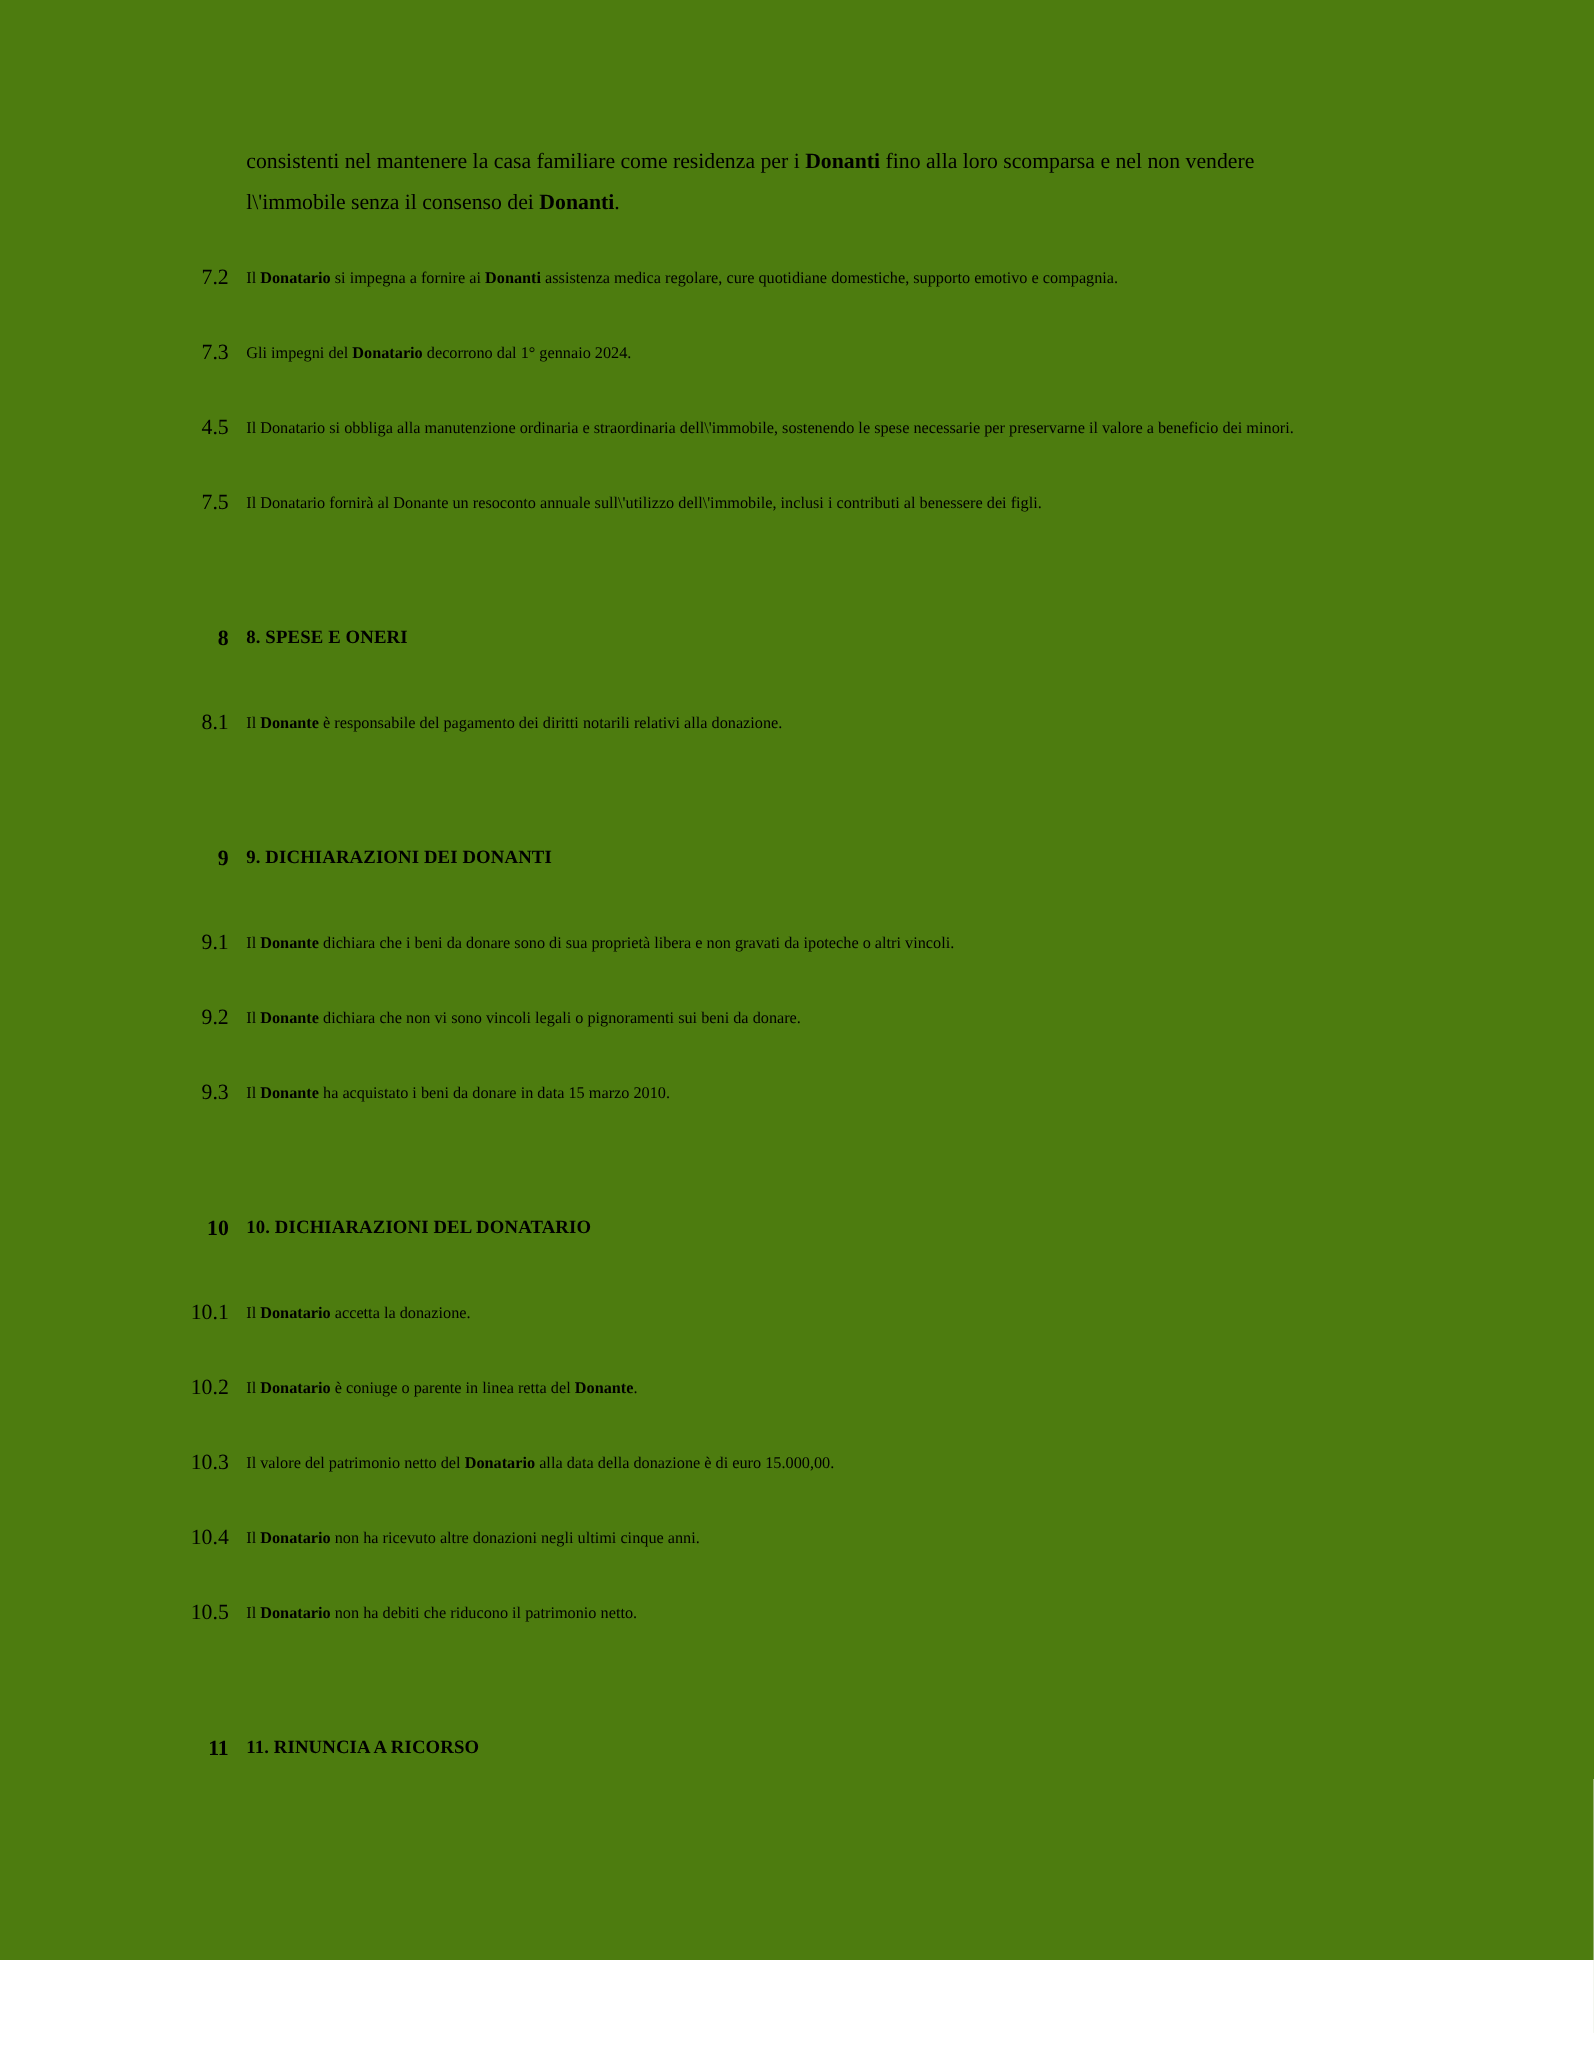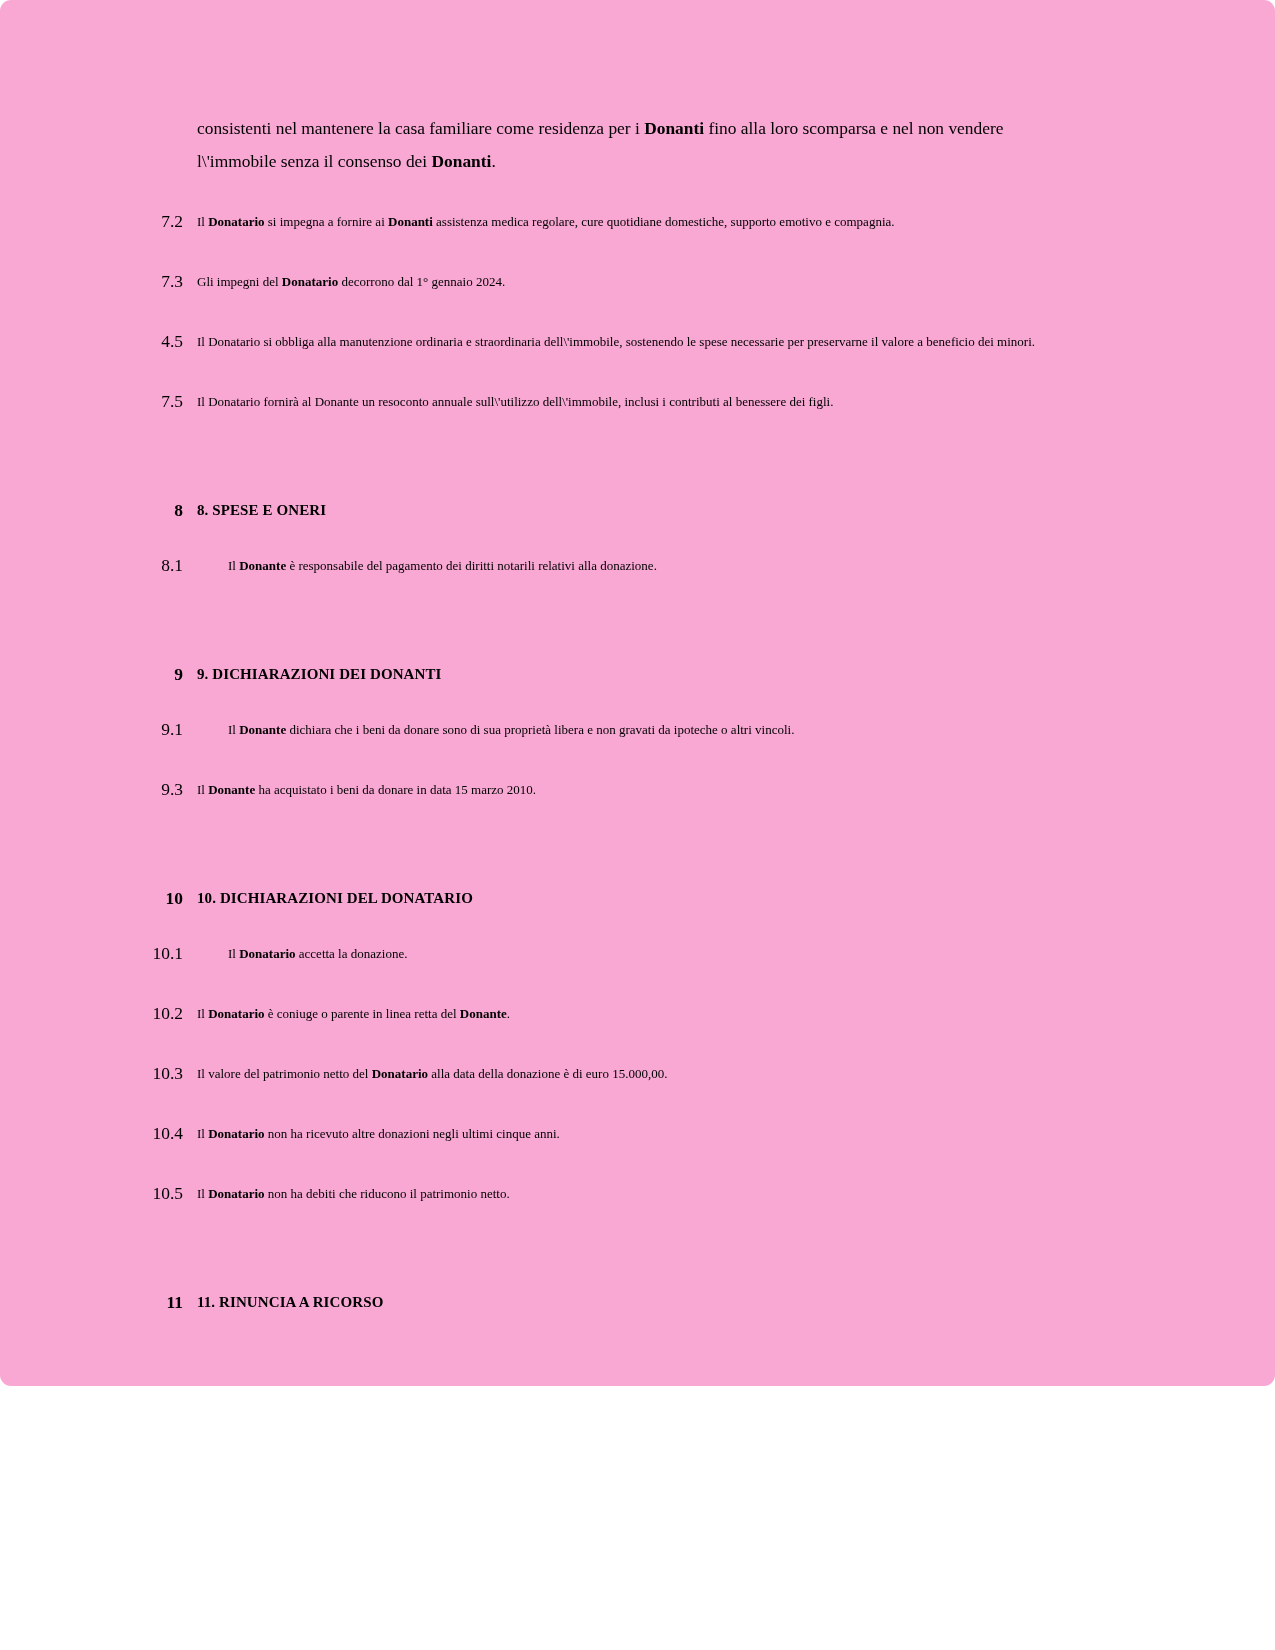--- a/index.html
+++ b/index.html
@@ -10,25 +10,24 @@
   body {
     width: 1275px;
     height: 1650px;
     font-family: "Liberation Serif", "DejaVu Serif", serif;
     color: #000000;
     -webkit-font-smoothing: antialiased;
   }
   .page {
     position: relative;
     width: 1275px;
-    height: 1386px;
-    background: #f9a8d4;
+    height: 1568px;
+    background: #4d7c0f;
     box-sizing: border-box;
     padding: 112px 200px 0 133px;
-    border-radius: 11px;
   }
   .doc-body {
     width: 942px;
   }
 
   
   .cont-para {
     margin: 0 0 0 64px;
     width: 878px;
     font-size: 17.4px;
@@ -76,21 +75,21 @@
   }
   .heading .body {
     flex: 1 1 auto;
     padding-left: 14px;
     font-size: 15px;
     line-height: 33px;
     font-weight: bold;
     letter-spacing: 0.1px;
   }
 
-  .clause.after-heading { margin-top: 22px; gap: 31px; }
+  .clause.after-heading { margin-top: 34px; }
 
   b, .b { font-weight: bold; }
 </style>
 </head>
 <body>
 
 <div class="page">
   <div class="doc-body">
 
     <p class="cont-para"><span>consistenti nel mantenere la casa familiare come residenza per i </span><b>Donanti</b><span> fino alla loro scomparsa e nel non vendere l\'immobile senza il consenso dei </span><b>Donanti</b><span>.</span></p>
@@ -122,20 +121,24 @@
         </div>
         <div class="heading">
           <div class="marker">9</div>
           <div class="body"><b>9. DICHIARAZIONI DEI DONANTI</b></div>
         </div>
         <div class="clause after-heading">
           <div class="marker">9.1</div>
           <div class="body"><span>Il </span><b>Donante</b><span> dichiara che i beni da donare sono di sua proprietà libera e non gravati da ipoteche o altri vincoli.</span></div>
         </div>
         <div class="clause">
+          <div class="marker">9.2</div>
+          <div class="body"><span>Il </span><b>Donante</b><span> dichiara che non vi sono vincoli legali o pignoramenti sui beni da donare.</span></div>
+        </div>
+        <div class="clause">
           <div class="marker">9.3</div>
           <div class="body"><span>Il </span><b>Donante</b><span> ha acquistato i beni da donare in data 15 marzo 2010.</span></div>
         </div>
         <div class="heading">
           <div class="marker">10</div>
           <div class="body"><b>10. DICHIARAZIONI DEL DONATARIO</b></div>
         </div>
         <div class="clause after-heading">
           <div class="marker">10.1</div>
           <div class="body"><span>Il </span><b>Donatario</b><span> accetta la donazione.</span></div>

